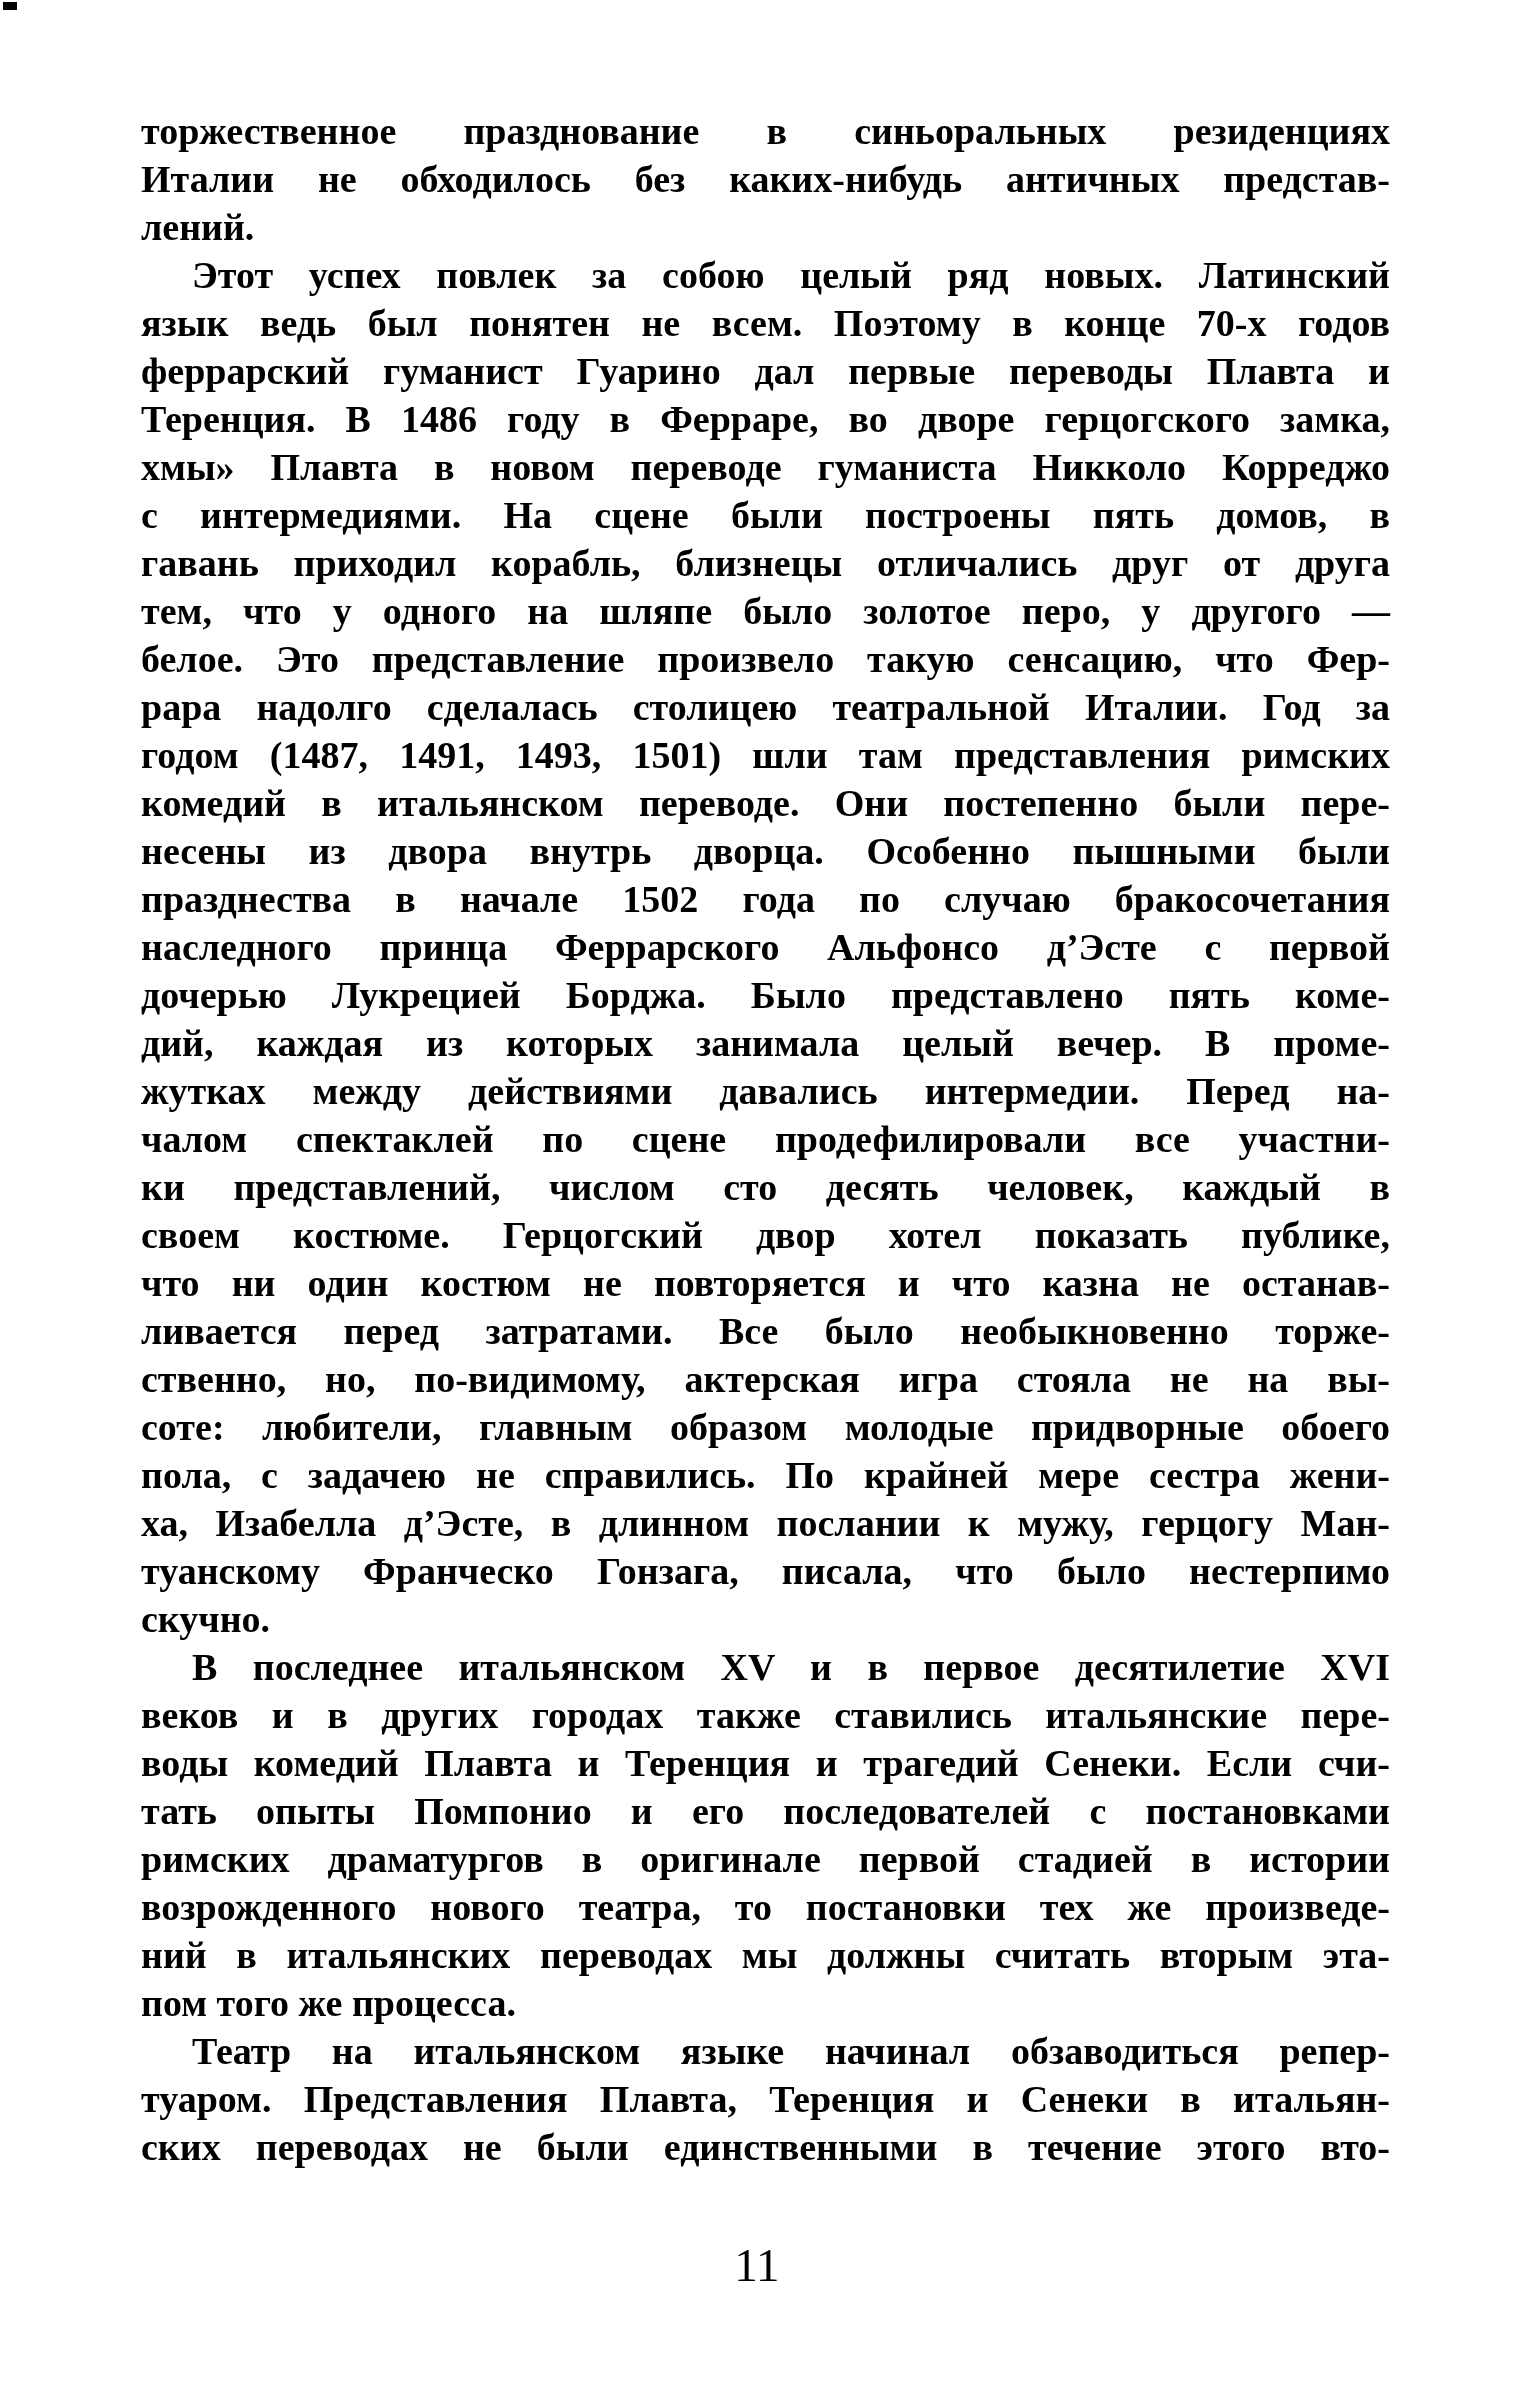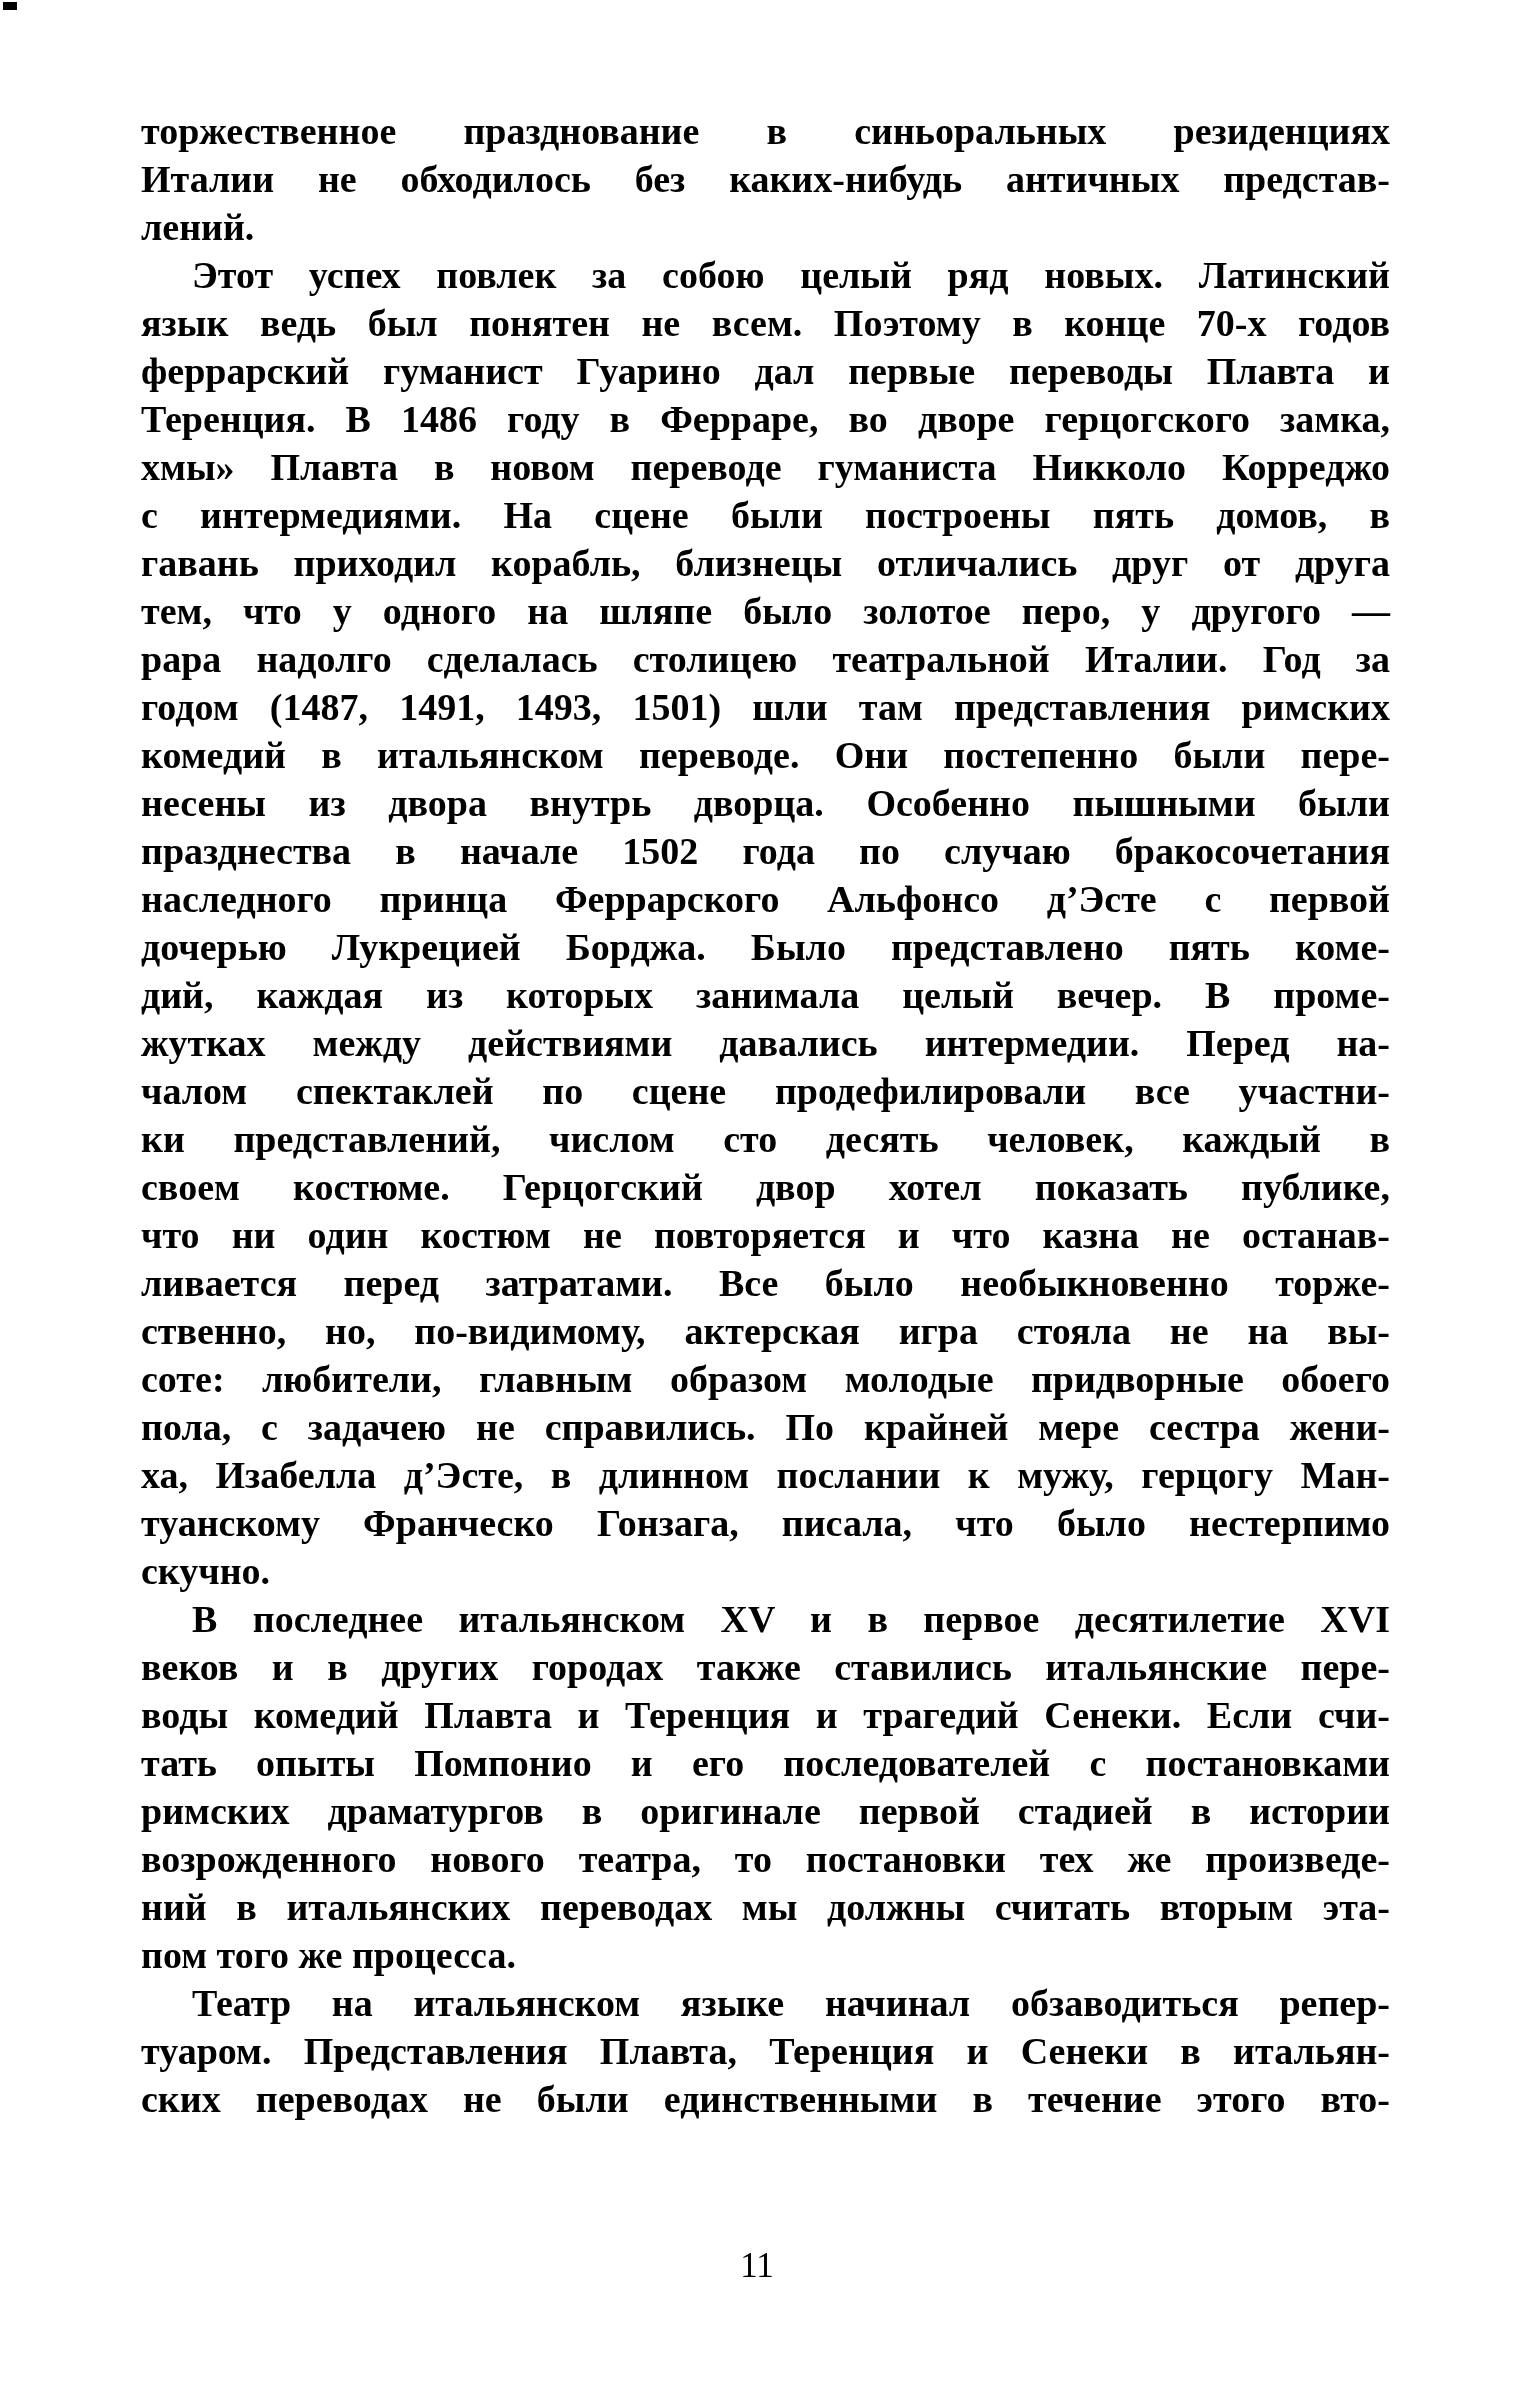--- a/index.html
+++ b/index.html
@@ -48,21 +48,21 @@
     text-indent: 51px;
   }
   .page-number {
     position: absolute;
     top: 2244px;
     left: 0;
     width: 100%;
     height: 43px;
     line-height: 43px;
     text-align: center;
-    font-size: 35px;
+    font-size: 47px;
     font-weight: 400;
     color: #000000;
   }
 </style>
 </head>
 <body>
 
 <div class="page">
   <div class="corner-artifact"></div>
   <div class="text-block">
@@ -70,20 +70,21 @@
       <div class="line">Италии не обходилось без каких-нибудь античных представ-</div>
       <div class="line para-end">лений.</div>
       <div class="line indent">Этот успех повлек за собою целый ряд новых. Латинский</div>
       <div class="line">язык ведь был понятен не всем. Поэтому в конце 70-х годов</div>
       <div class="line">феррарский гуманист Гуарино дал первые переводы Плавта и</div>
       <div class="line">Теренция. В 1486 году в Ферраре, во дворе герцогского замка,</div>
       <div class="line">хмы» Плавта в новом переводе гуманиста Никколо Корреджо</div>
       <div class="line">с интермедиями. На сцене были построены пять домов, в</div>
       <div class="line">гавань приходил корабль, близнецы отличались друг от друга</div>
       <div class="line">тем, что у одного на шляпе было золотое перо, у другого —</div>
+      <div class="line">белое. Это представление произвело такую сенсацию, что Фер-</div>
       <div class="line">рара надолго сделалась столицею театральной Италии. Год за</div>
       <div class="line">годом (1487, 1491, 1493, 1501) шли там представления римских</div>
       <div class="line">комедий в итальянском переводе. Они постепенно были пере-</div>
       <div class="line">несены из двора внутрь дворца. Особенно пышными были</div>
       <div class="line">празднества в начале 1502 года по случаю бракосочетания</div>
       <div class="line">наследного принца Феррарского Альфонсо д’Эсте с первой</div>
       <div class="line">дочерью Лукрецией Борджа. Было представлено пять коме-</div>
       <div class="line">дий, каждая из которых занимала целый вечер. В проме-</div>
       <div class="line">жутках между действиями давались интермедии. Перед на-</div>
       <div class="line">чалом спектаклей по сцене продефилировали все участни-</div>

